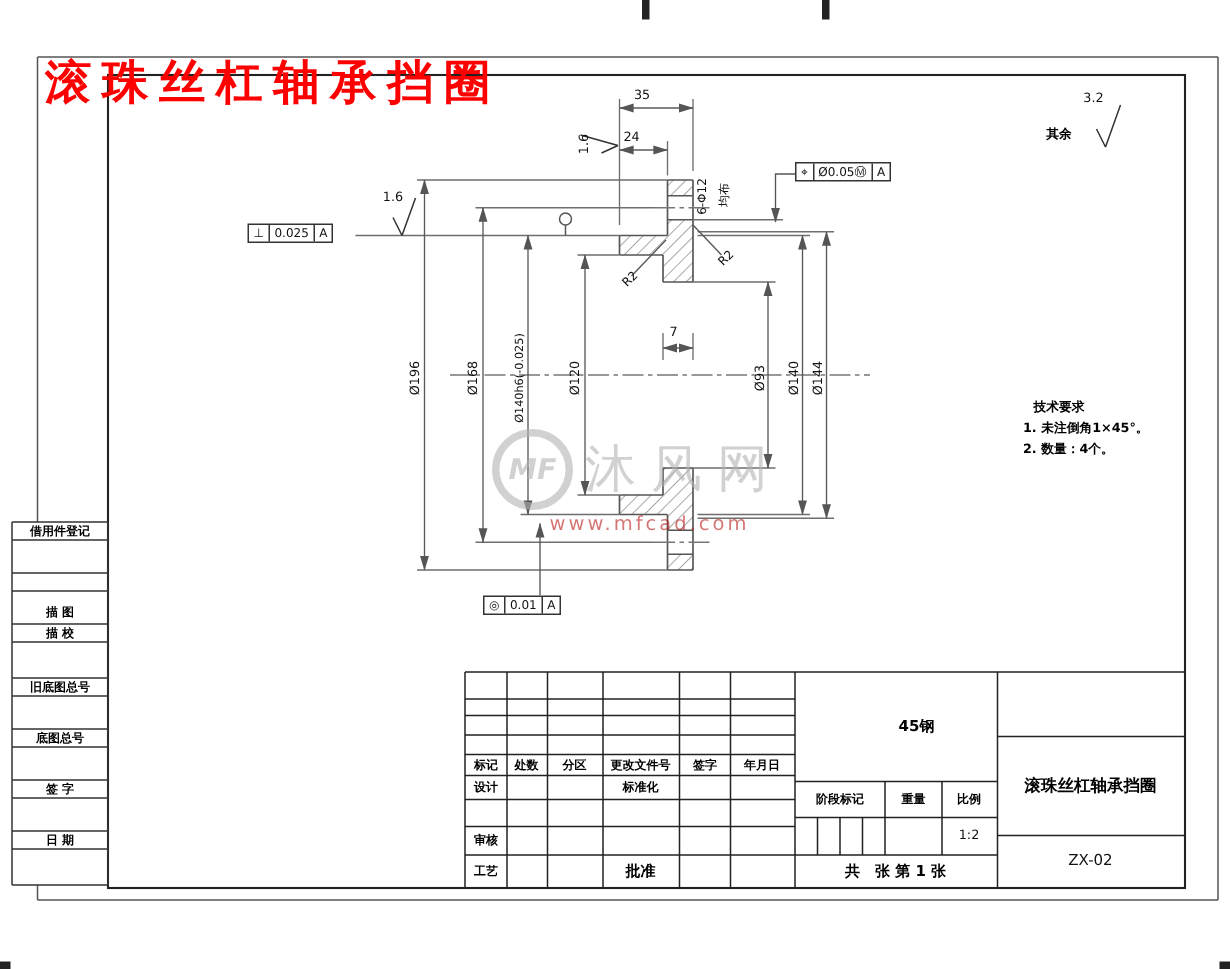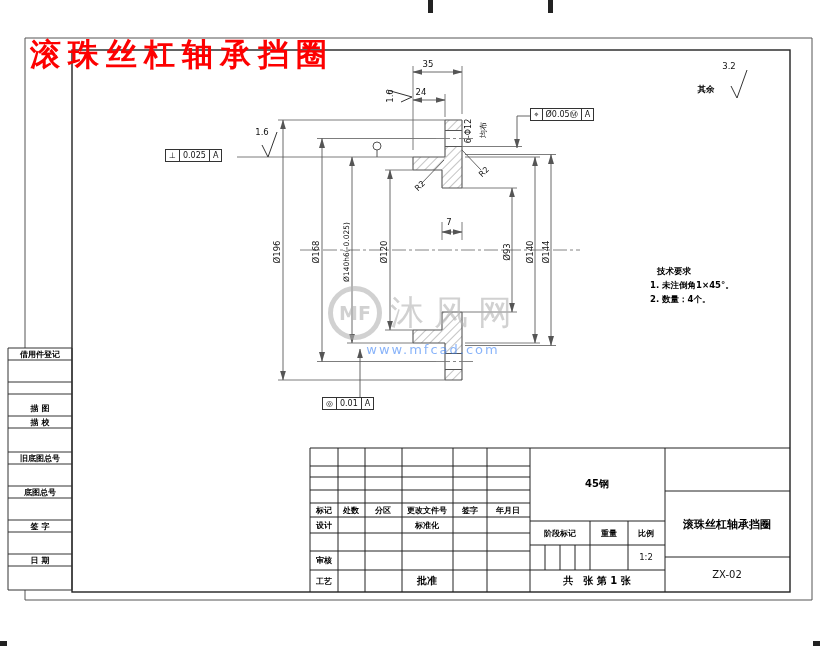--- a/index.html
+++ b/index.html
@@ -4,35 +4,35 @@
 <style>
   html,body{margin:0;padding:0;}
   body{width:820px;height:646px;position:relative;background:#fff;overflow:hidden;
        font-family:"DejaVu Sans",sans-serif;}
   #sheet{position:absolute;inset:0;}
   svg{position:absolute;left:0;top:0;z-index:1;}
   .t{position:absolute;z-index:3;font-size:8.5px;color:#111;white-space:nowrap;
      transform:translate(-50%,-50%);font-weight:500;letter-spacing:0;}
   .rot{transform:translate(-50%,-50%) rotate(-90deg);}
   .rot45{transform:translate(-50%,-50%) rotate(-45deg);}
-  .tl{transform:translate(0,-50%);}
+  .tl{transform:translate(0,-50%);margin-left:32px;}
   .cn{font-size:8.5px;color:#000;font-weight:bold;}
   .fcf{position:absolute;z-index:3;display:inline-flex;border:1px solid #333;background:#fff;
        font-size:8px;color:#111;line-height:11px;}
   .fcf span{padding:0 3px;border-right:1px solid #333;}
   .fcf span:last-child{border-right:none;}
   #red-title{position:absolute;left:30px;top:34px;z-index:5;color:#fd0000;
        font-size:31px;font-weight:700;letter-spacing:7px;white-space:nowrap;}
   #watermark{position:absolute;left:328px;top:286px;z-index:2;opacity:.6;width:210px;}
   #wm-row{display:flex;align-items:center;gap:8px;}
   #wm-logo{width:44px;height:44px;border:5px solid #b3b3b3;border-radius:50%;
        display:flex;align-items:center;justify-content:center;color:#b3b3b3;
-       font-weight:700;font-size:19px;}
+       font-weight:700;font-style:italic;font-size:19px;}
   #wm-name{font-size:34px;font-weight:400;color:#b3b3b3;letter-spacing:10px;white-space:nowrap;}
-  #wm-url{font-size:13px;color:#3b82f6;letter-spacing:2px;margin-top:2px;text-align:center;width:100%;}
+  #wm-url{font-size:13px;color:#b91c1c;letter-spacing:2px;margin-top:2px;text-align:center;width:100%;}
 </style>
 </head>
 <body>
 
 <div id="sheet">
 
 <svg width="820" height="646" viewBox="0 0 820 646">
   <defs>
     <pattern id="h" width="6" height="6" patternUnits="userSpaceOnUse" patternTransform="rotate(45)">
       <line x1="0" y1="0" x2="0" y2="6" stroke="#8a8a8a" stroke-width="1"></line>
@@ -207,21 +207,21 @@
 <div class="t cn" style="left:351px;top:510px;font-size:8px">处数</div>
 <div class="t cn" style="left:383px;top:510px;font-size:8px">分区</div>
 <div class="t cn" style="left:427px;top:510px;font-size:8px">更改文件号</div>
 <div class="t cn" style="left:470px;top:510px;font-size:8px">签字</div>
 <div class="t cn" style="left:508px;top:510px;font-size:8px">年月日</div>
 <div class="t cn" style="left:324px;top:525px;font-size:8px">设计</div>
 <div class="t cn" style="left:427px;top:525px;font-size:8px">标准化</div>
 <div class="t cn" style="left:324px;top:560px;font-size:8px">审核</div>
 <div class="t cn" style="left:324px;top:581px;font-size:8px">工艺</div>
 <div class="t cn" style="left:427px;top:581px;font-size:10px">批准</div>
-<div class="t cn" style="left:597px;top:484px;font-size:10px">45钢</div>
+<div class="t cn" style="left:611px;top:484px;font-size:10px">45钢</div>
 <div class="t cn" style="left:560px;top:533px;font-size:8px">阶段标记</div>
 <div class="t cn" style="left:609px;top:533px;font-size:8px">重量</div>
 <div class="t cn" style="left:646px;top:533px;font-size:8px">比例</div>
 <div class="t" style="left:646px;top:557px">1:2</div>
 <div class="t cn" style="left:597px;top:581px;font-size:10px">共　张 第 1 张</div>
 <div class="t cn" style="left:727px;top:524px;font-size:11px;font-weight:700">滚珠丝杠轴承挡圈</div>
 <div class="t" style="left:727px;top:574px;font-size:10px">ZX-02</div>
 
 </div>
 

